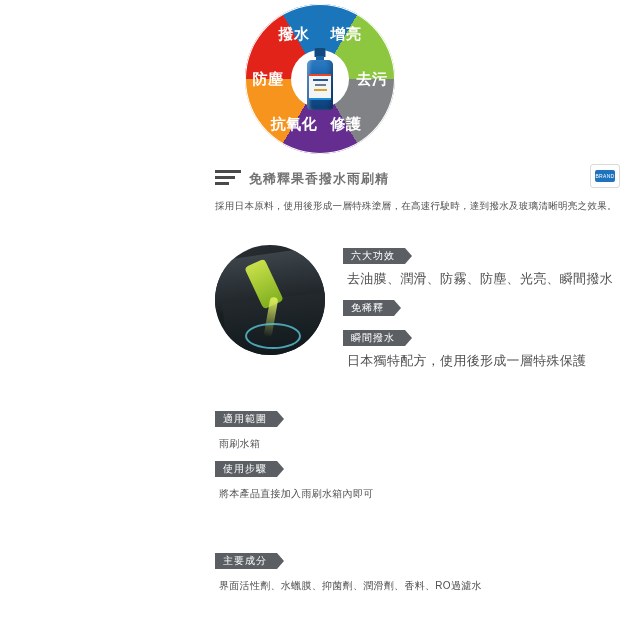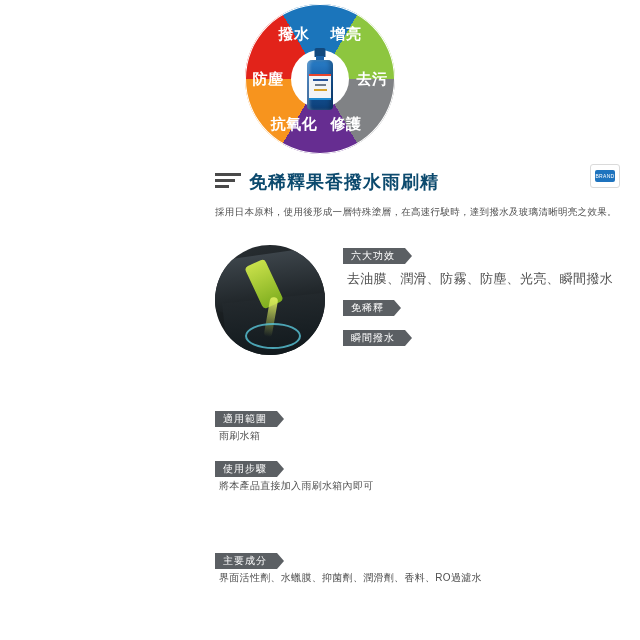--- a/index.html
+++ b/index.html
@@ -139,22 +139,22 @@
   
   .title-block { position: absolute; left: 215px; top: 170px; width: 405px; }
   .title-row { display: flex; align-items: center; }
   .title-bars { width: 26px; margin-right: 8px; }
   .title-bars span {
     display: block; height: 3px; background: #4a4a4a; margin-bottom: 3px;
   }
   .title-bars span.s2 { width: 20px; }
   .title-bars span.s3 { width: 14px; }
   .main-title {
-    font-size: 18px;
-    color: #0c4a6e;
+    font-size: 13px;
+    color: #737373;
     letter-spacing: 1px;
     font-weight: bold;
   }
   .brand-badge {
     position: absolute;
     right: 0;
     top: -6px;
     width: 28px;
     height: 22px;
     background: #ffffff;
@@ -224,21 +224,21 @@
   .callout-text {
     font-size: 13px;
     line-height: 1.7;
     color: #4f4f4f;
     letter-spacing: .3px;
     padding-left: 4px;
   }
 
   
   .lsec { position: absolute; left: 215px; width: 405px; }
-  .lsec .tag { margin-bottom: 0; }
+  .lsec .tag { margin-bottom: 8px; }
   .lsec .body {
     font-size: 10px;
     line-height: 1.8;
     color: #4f4f4f;
     letter-spacing: .3px;
     padding-left: 4px;
   }
   .lsec .hr {
     position: absolute;
     left: 0; right: 0; top: 8px;
@@ -308,20 +308,21 @@
     </div>
     <div class="callout">
       <div class="tag-wrap">
         <span class="tag">免稀釋</span>
       </div>
     </div>
     <div class="callout">
       <div class="tag-wrap">
         <span class="tag">瞬間撥水</span>
       </div>
+      <div class="callout-text">日本獨特配方，使用後形成一層特殊保護</div>
     </div>
   </div>
 </div>
 
 <div class="lsec" style="top:408px;">
   <div class="hr"></div>
   <span class="tag">適用範圍</span>
   <div class="body">雨刷水箱</div>
 </div>
 

